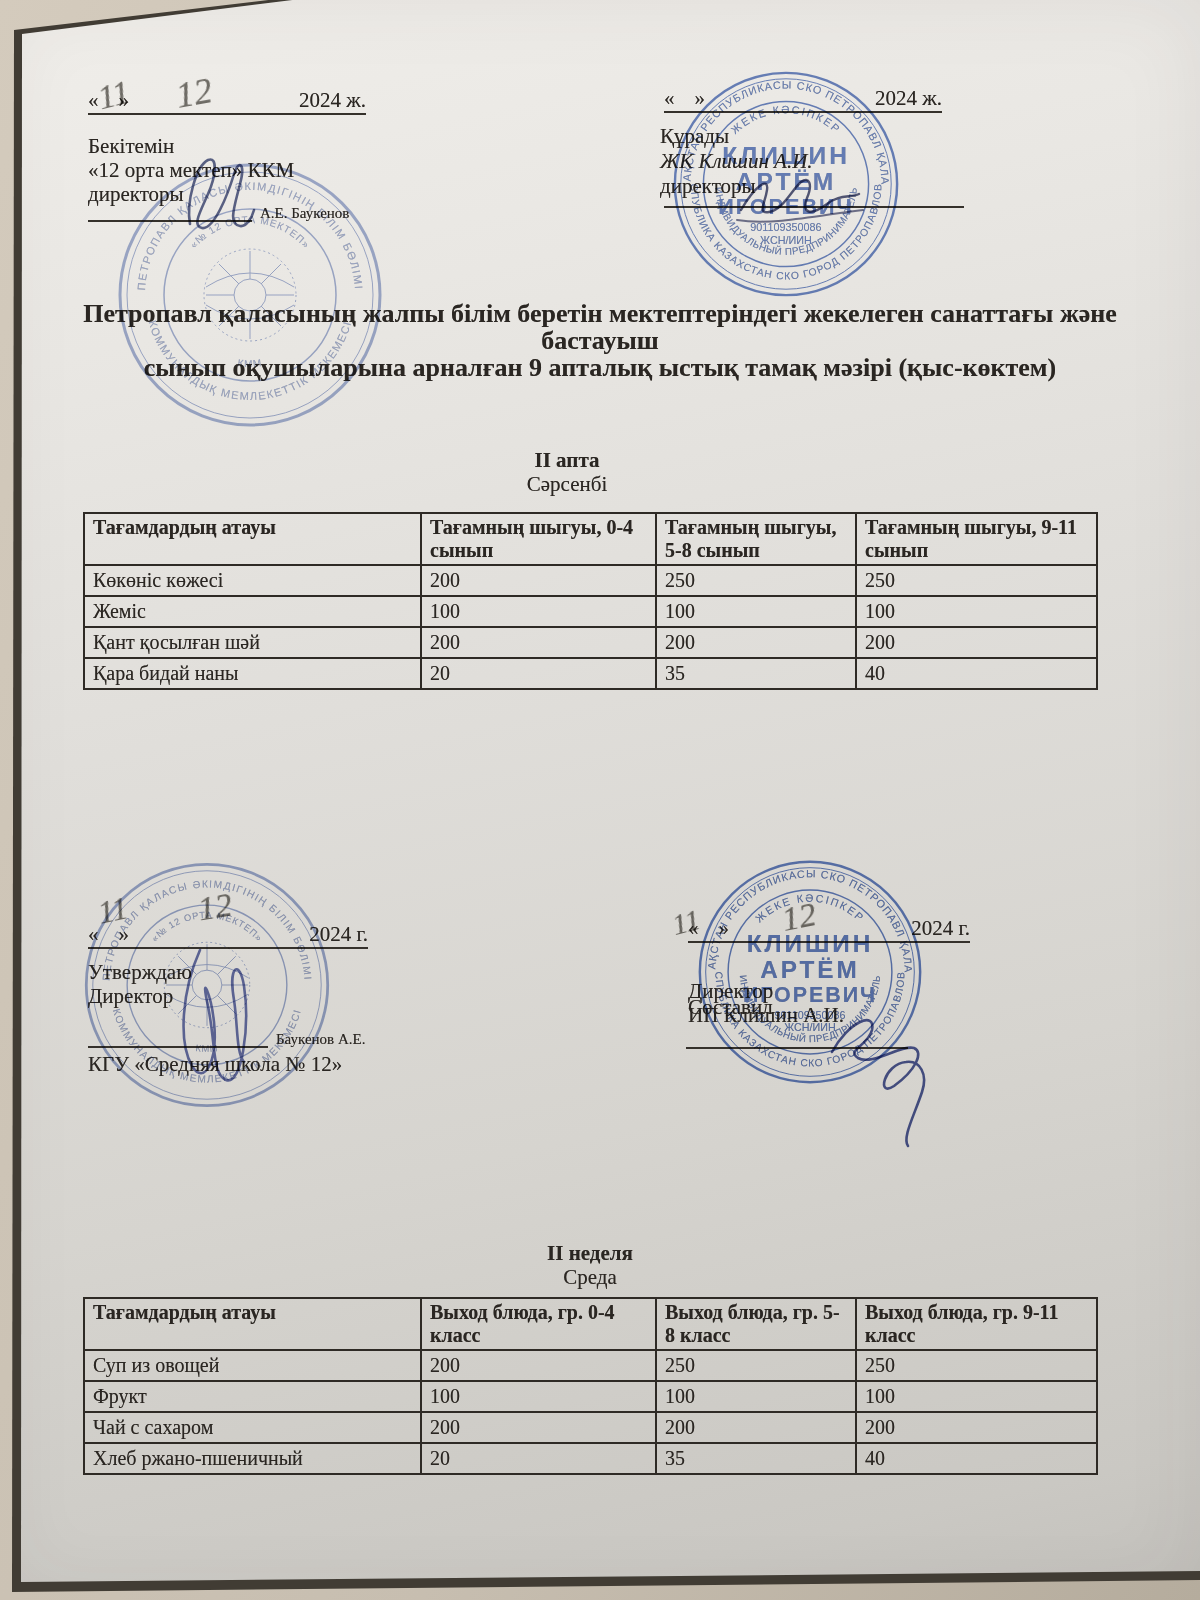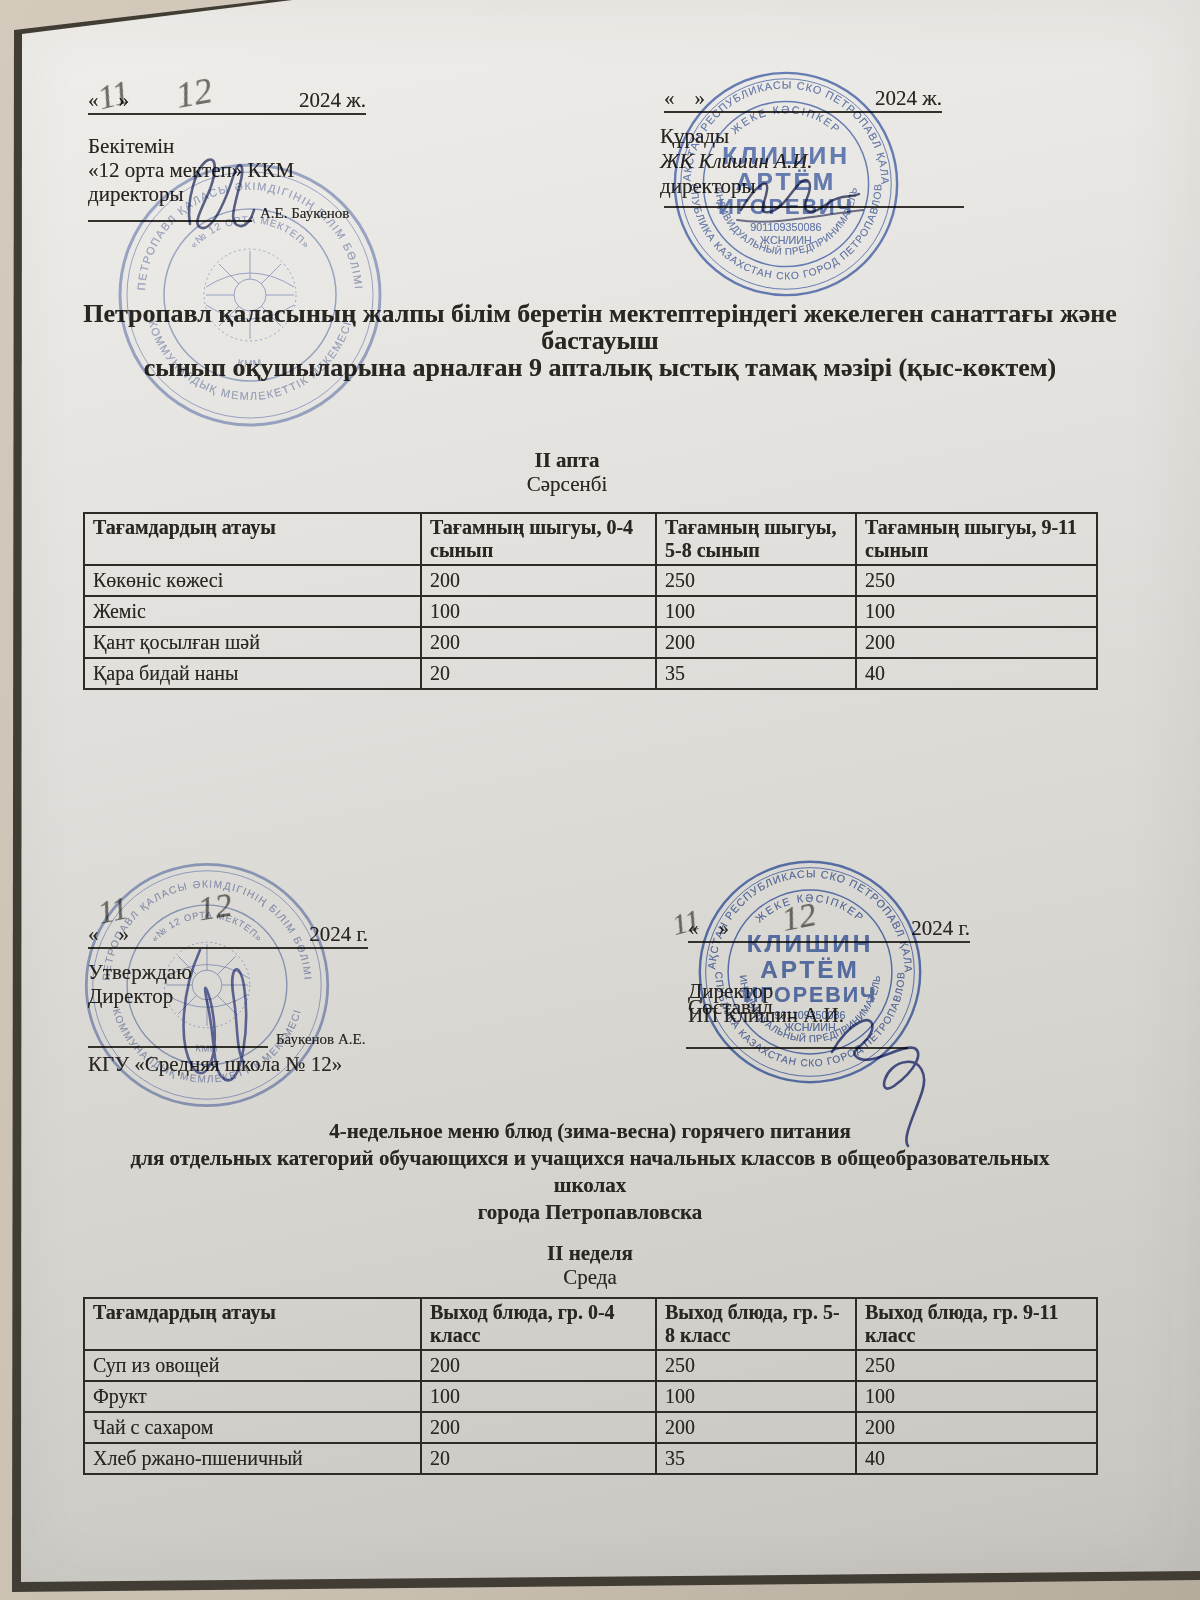--- a/index.html
+++ b/index.html
@@ -157,26 +157,20 @@
       <span class="dl-year">2024 г.</span>
     </div>
   </div>
   <div class="abs t" style="left:688px;top:955px;margin-top:40px;">Составил</div>
   <div class="abs t" style="left:688px;top:979px;">Директор</div>
   <div class="abs t" style="left:688px;top:1003px;">ИП Клишин А.И.</div>
   <div class="abs sign-rule" style="left:686px;top:1023px;width:222px;"></div>
   <div class="hw" style="left:672px;top:905px;font-size:30px;transform:rotate(-15deg);">11</div>
   <div class="hw" style="left:782px;top:898px;font-size:34px;transform:rotate(-11deg);">12</div>
 
-  <div class="abs title" style="left:30px;top:1118px;width:1120px;font-size:21px;">
-    <div>4-недельное меню блюд (зима-весна) горячего питания</div>
-    <div>для отдельных категорий обучающихся и учащихся начальных классов в общеобразовательных</div>
-    <div>школах</div>
-    <div>города Петропавловска</div>
-  </div>
 
   <div class="abs center-line bold" style="left:30px;top:1240px;width:1120px;">II неделя</div>
   <div class="abs center-line" style="left:30px;top:1264px;width:1120px;">Среда</div>
 
   <table class="menu abs" style="left:83px;top:1297px;width:1013px;">
     <colgroup>
         <col style="width:337px">
         <col style="width:235px">
         <col style="width:200px">
         <col style="width:241px">

